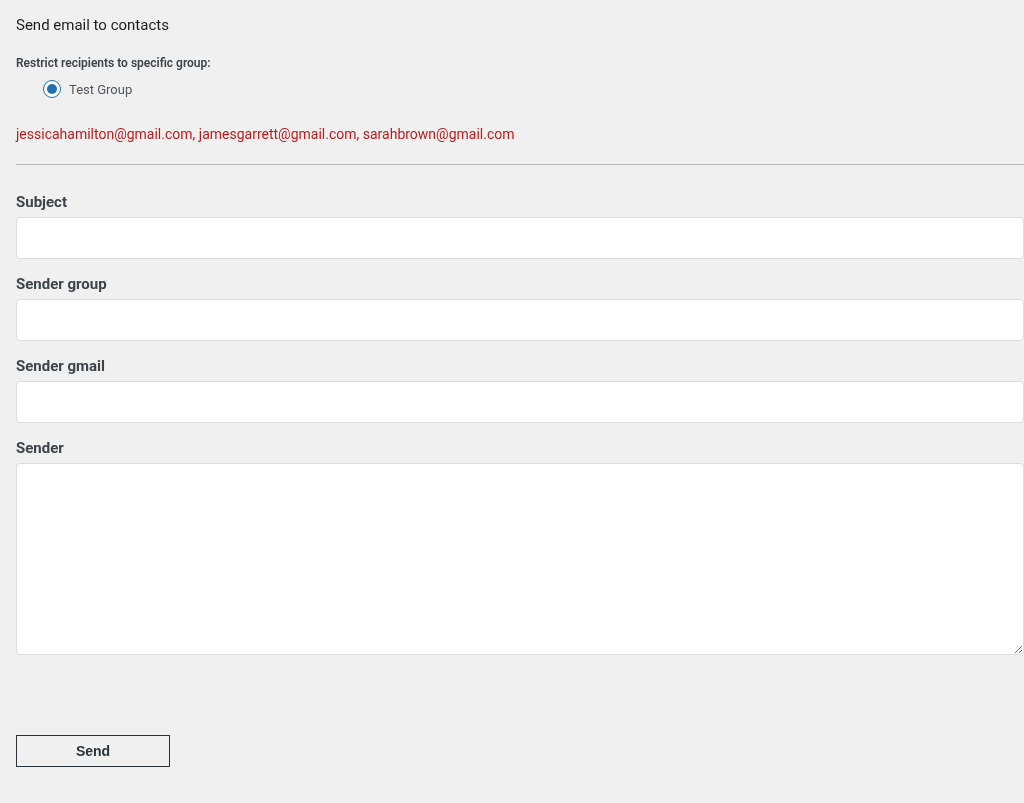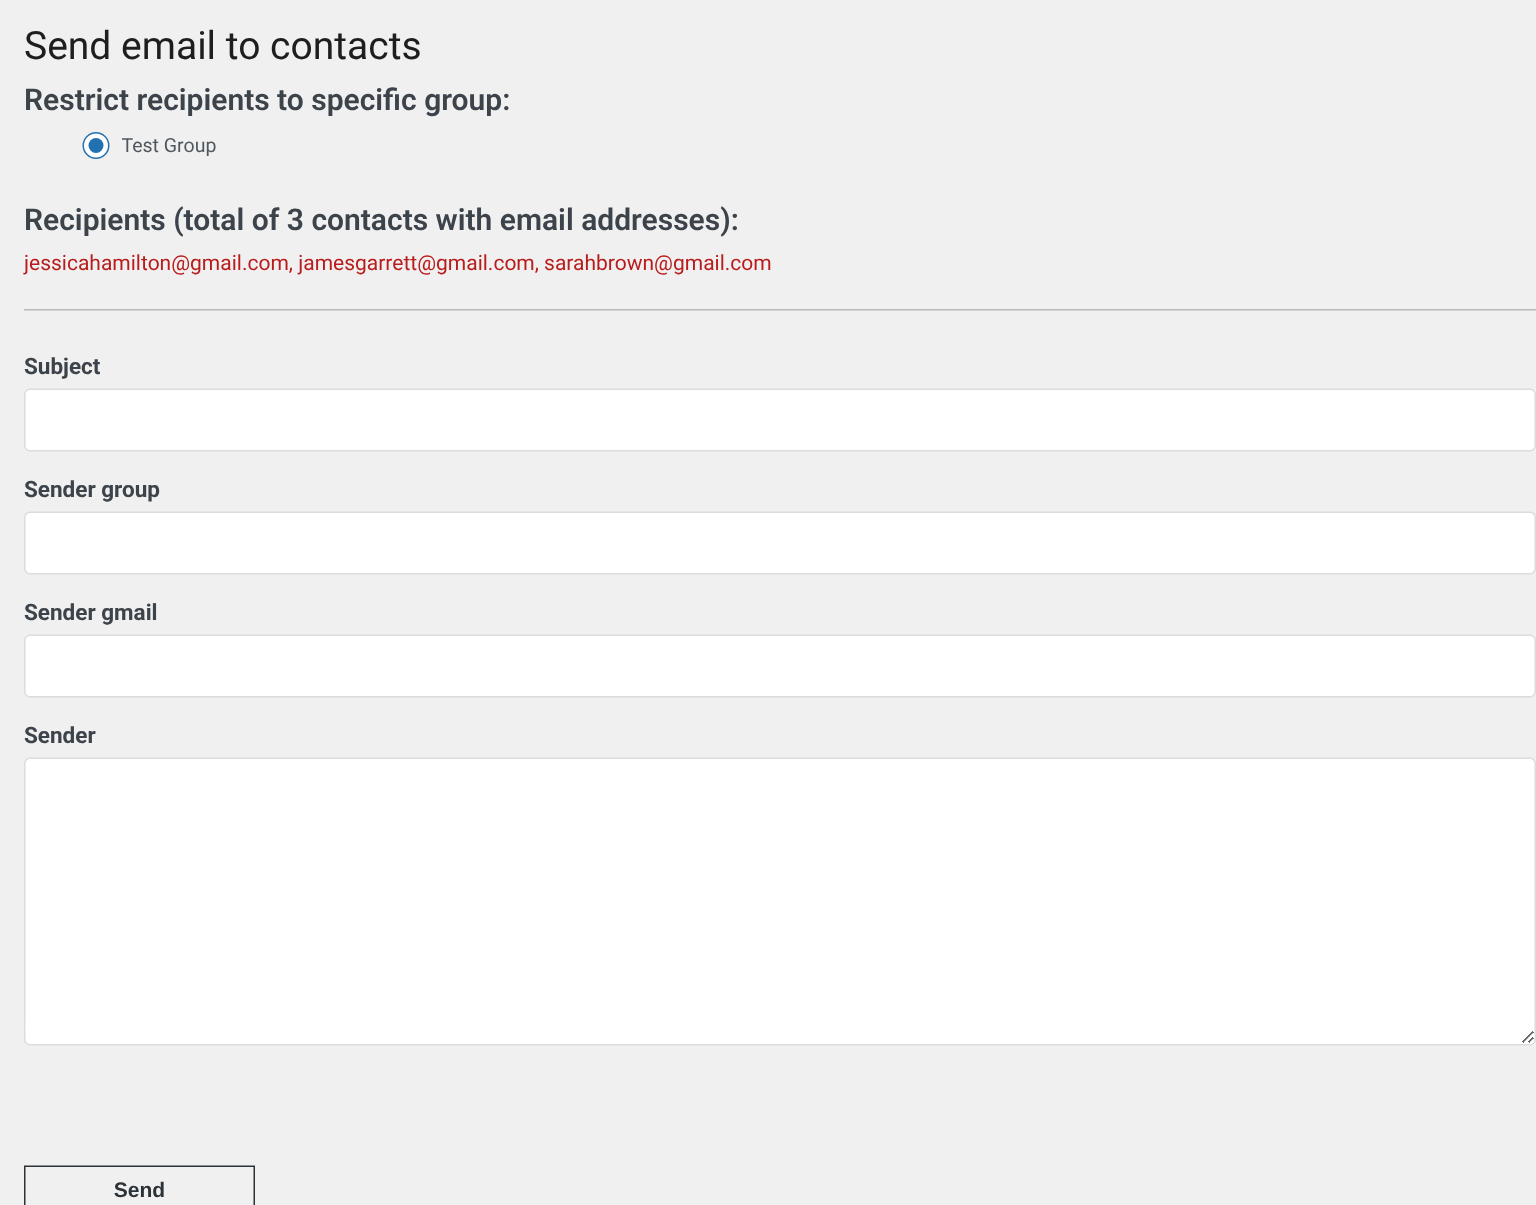--- a/index.html
+++ b/index.html
@@ -9,36 +9,36 @@
     }
     body {
       font-family: -apple-system, BlinkMacSystemFont, "Segoe UI", Roboto, Helvetica, Arial, sans-serif;
       background-color: #f0f0f0;
       color: #1e1e1e;
       padding: 16px 0 16px 16px;
       width: 1024px;
       min-height: 803px;
     }
     h1 {
-      font-size: 26px;
+      font-size: 15px;
       font-weight: 400;
       color: #1e1e1e;
-      margin-bottom: 8px;
+      margin-bottom: 22px;
     }
     .section-label {
-      font-size: 20px;
+      font-size: 12px;
       font-weight: 600;
       color: #3c434a;
       margin-bottom: 10px;
     }
     .radio-row {
       display: flex;
       align-items: center;
       gap: 8px;
-      margin-left: 18px;
+      margin-left: 6px;
       margin-bottom: 28px;
       padding-left: 21px;
     }
     .radio-outer {
       width: 18px;
       height: 18px;
       border: 1px solid #8c8f93;
       border-radius: 50%;
       background: #fff;
       display: inline-flex;
@@ -124,21 +124,20 @@
 <div class="section-label">Restrict recipients to specific group:</div>
 
 <div class="radio-row">
   <span class="radio-outer checked">
     <span class="radio-inner"></span>
   </span>
   <span class="radio-label">Test Group</span>
 </div>
 
 <div class="recipients-block">
-  <div class="section-label">Recipients (total of 3 contacts with email addresses):</div>
   <div class="recipients-list">jessicahamilton@gmail.com, jamesgarrett@gmail.com, sarahbrown@gmail.com</div>
 </div>
 
 <hr>
 
 <div class="field-label">Subject</div>
 <input type="text" class="text-input" value="" style="">
 
 <div class="field-label">Sender group</div>
 <input type="text" class="text-input" value="" style="">

